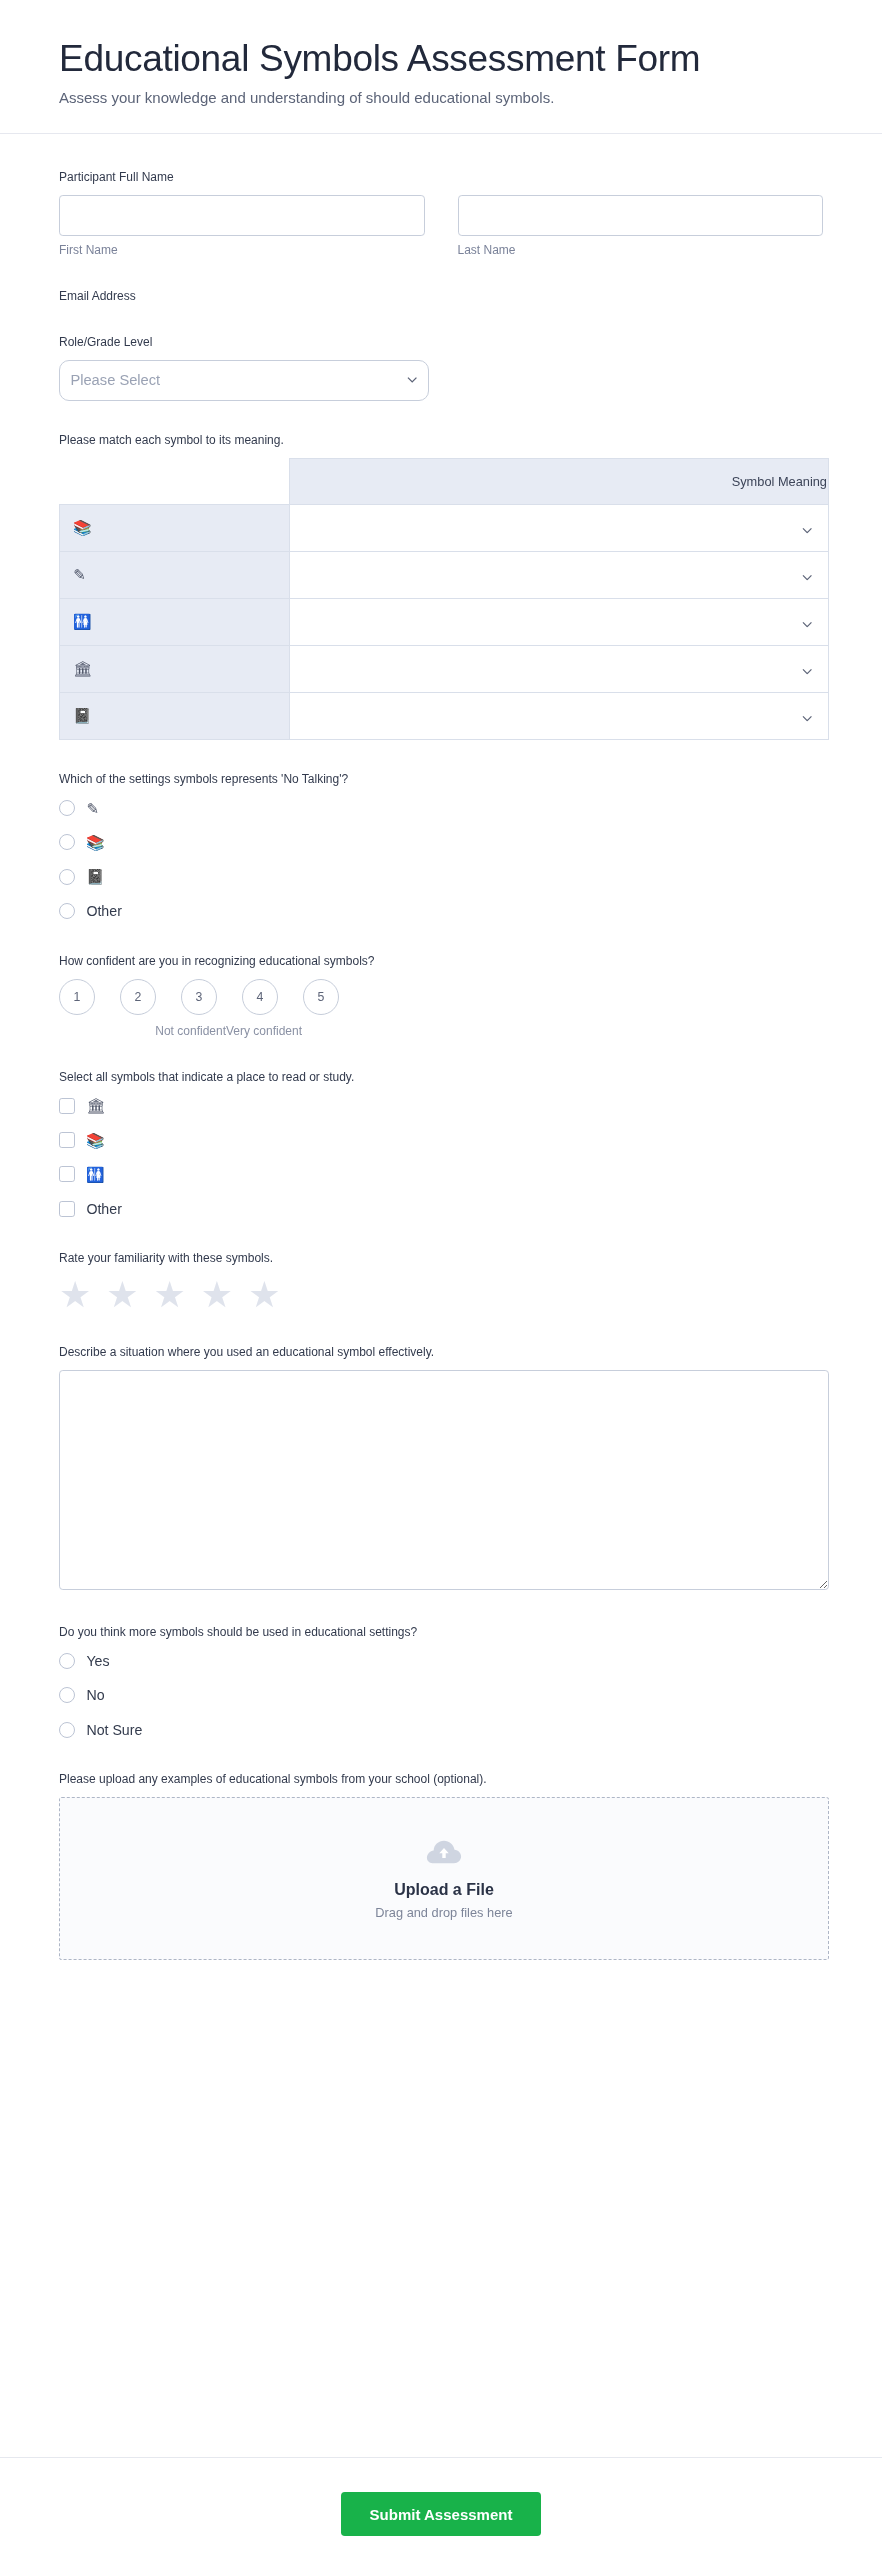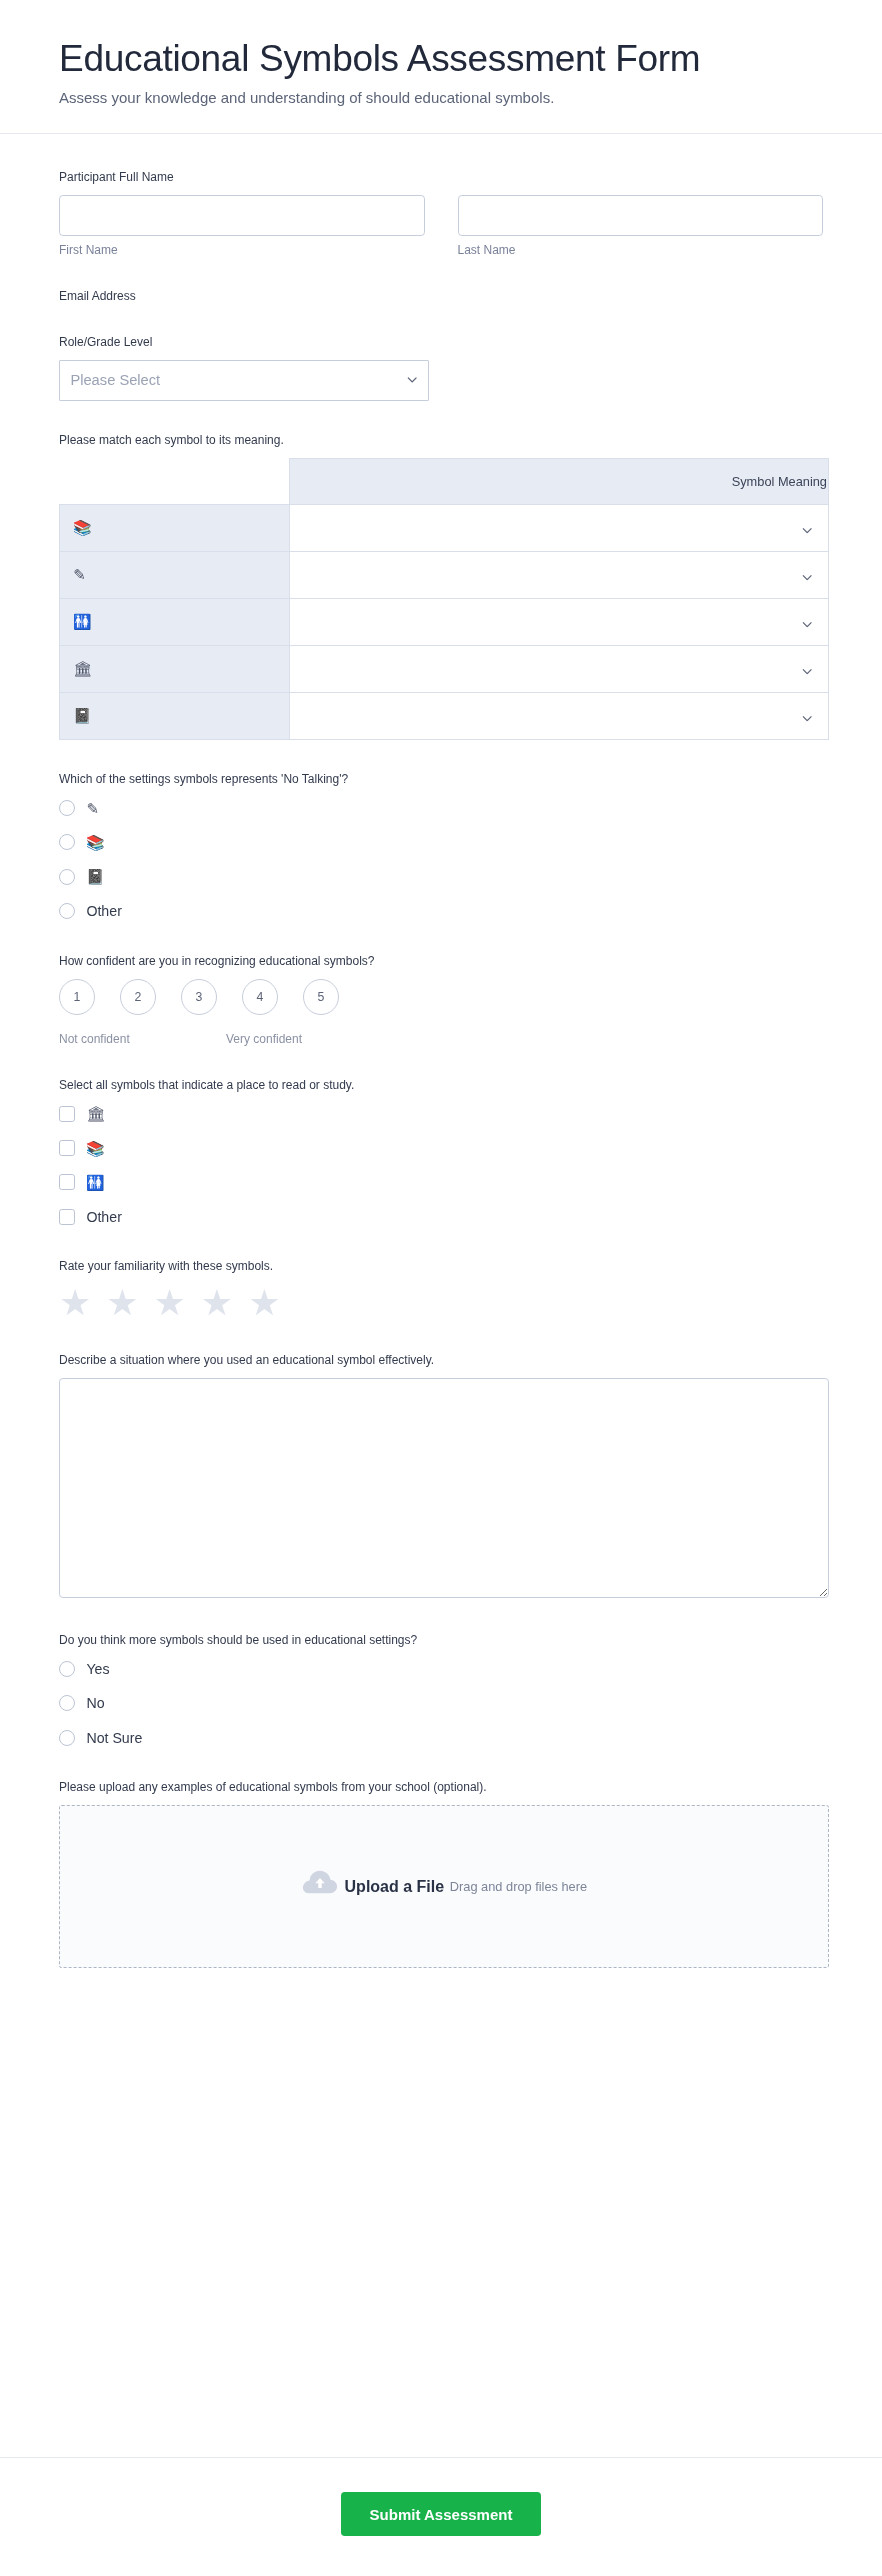--- a/index.html
+++ b/index.html
@@ -81,21 +81,21 @@
   .select-wrap {
     position: relative;
     width: 370px;
   }
   select.sel {
     -webkit-appearance: none;
     appearance: none;
     width: 100%;
     height: 41px;
     border: 0.9px solid #c7cedb;
-    border-radius: 1px;
+    border-radius: 10px;
     background: #fff;
     padding: 5.7px 28.5px 5.7px 10.4px;
     font-size: 14.7px;
     color: #9aa2b4;
     outline: none;
   }
   .chev {
     position: absolute;
     right: 11.4px; top: 50%;
     transform: translateY(-50%);
@@ -207,23 +207,24 @@
     border-radius: 50%;
     display: flex;
     align-items: center;
     justify-content: center;
     font-size: 12.3px;
     color: #5d6478;
     background: #fff;
   }
   .scale-legend {
     display: flex;
-    margin-top: 17px;
+    margin-top: 9px;
     font-size: 12px;
     color: #8a91a4;
+    text-align: right;
   }
   .legend-low { width: 167px; }
   .legend-high { }
 
   
   .stars {
     display: flex;
     gap: 15px;
     margin-top: 3.8px;
     font-size: 36px;
@@ -246,20 +247,21 @@
   }
 
   
   .upload {
     width: 770px;
     height: 163px;
     border: 1.9px dashed #aeb6c6;
     border-radius: 2.8px;
     background: #fafbfd;
     display: flex;
+    flex-direction: column;
     align-items: center;
     justify-content: center;
     gap: 5.7px;
   }
   .upload-title {
     font-size: 16px;
     font-weight: bold;
     color: #2a3246;
   }
   .upload-hint {

